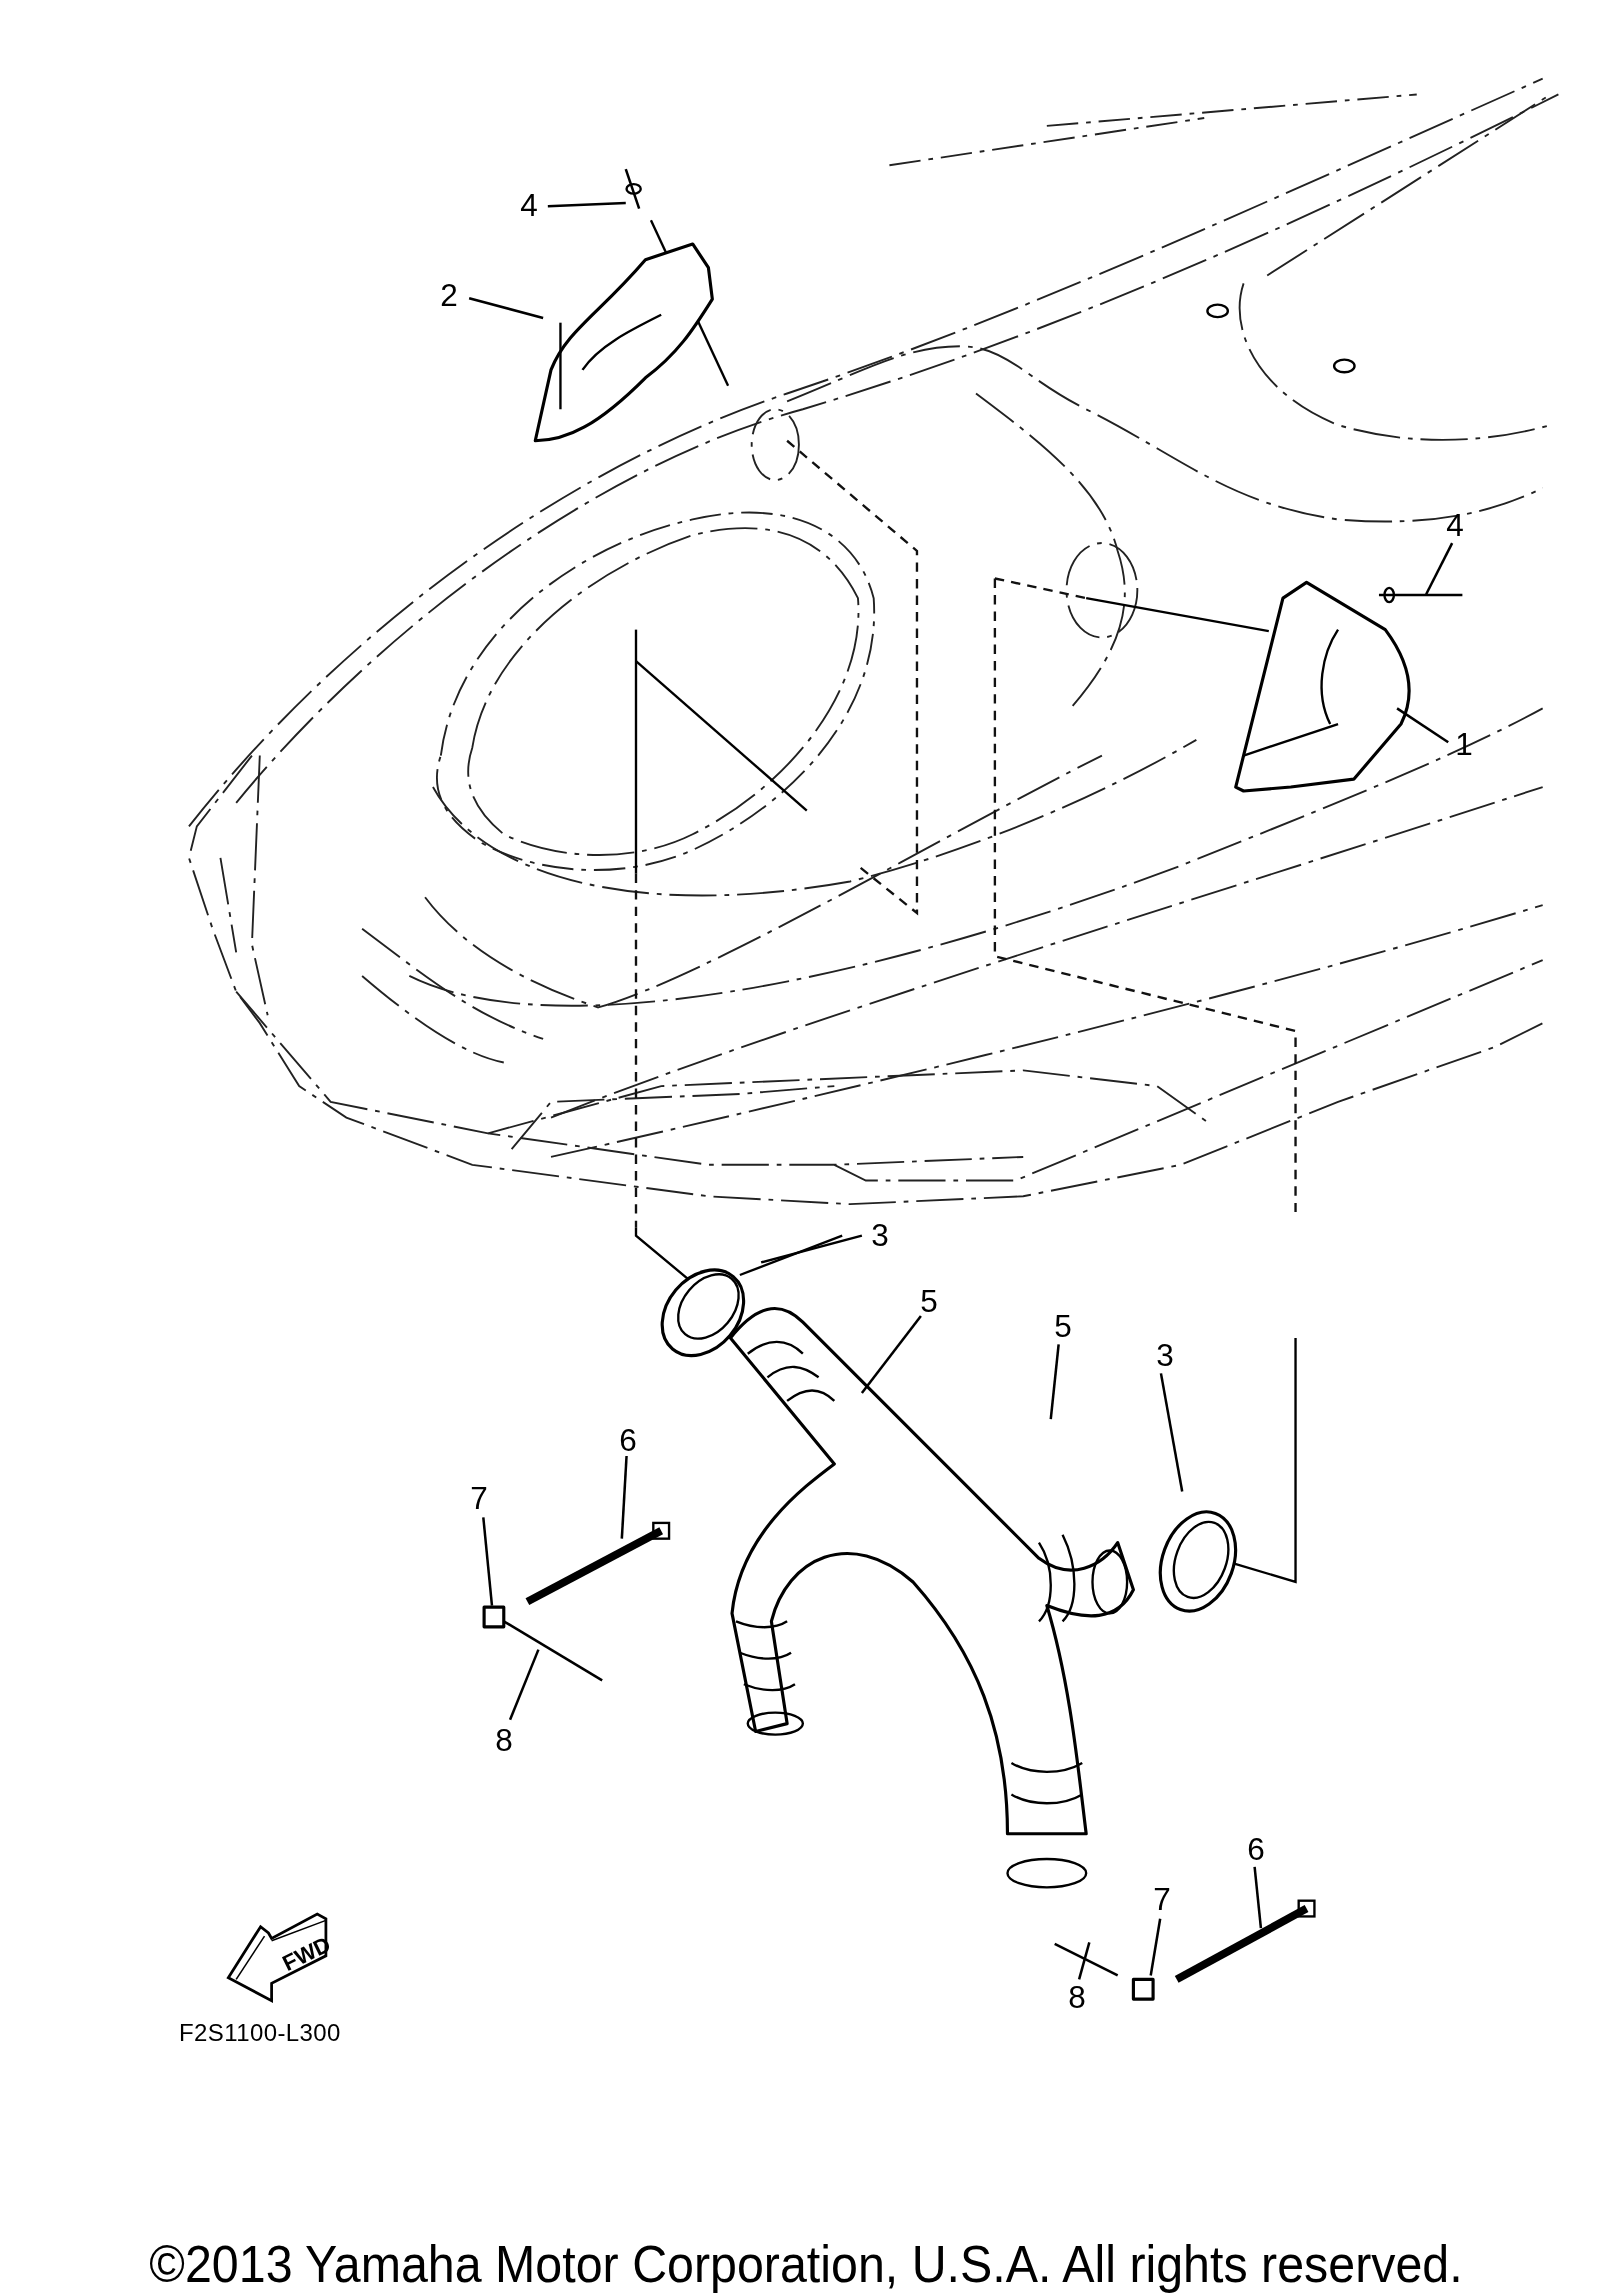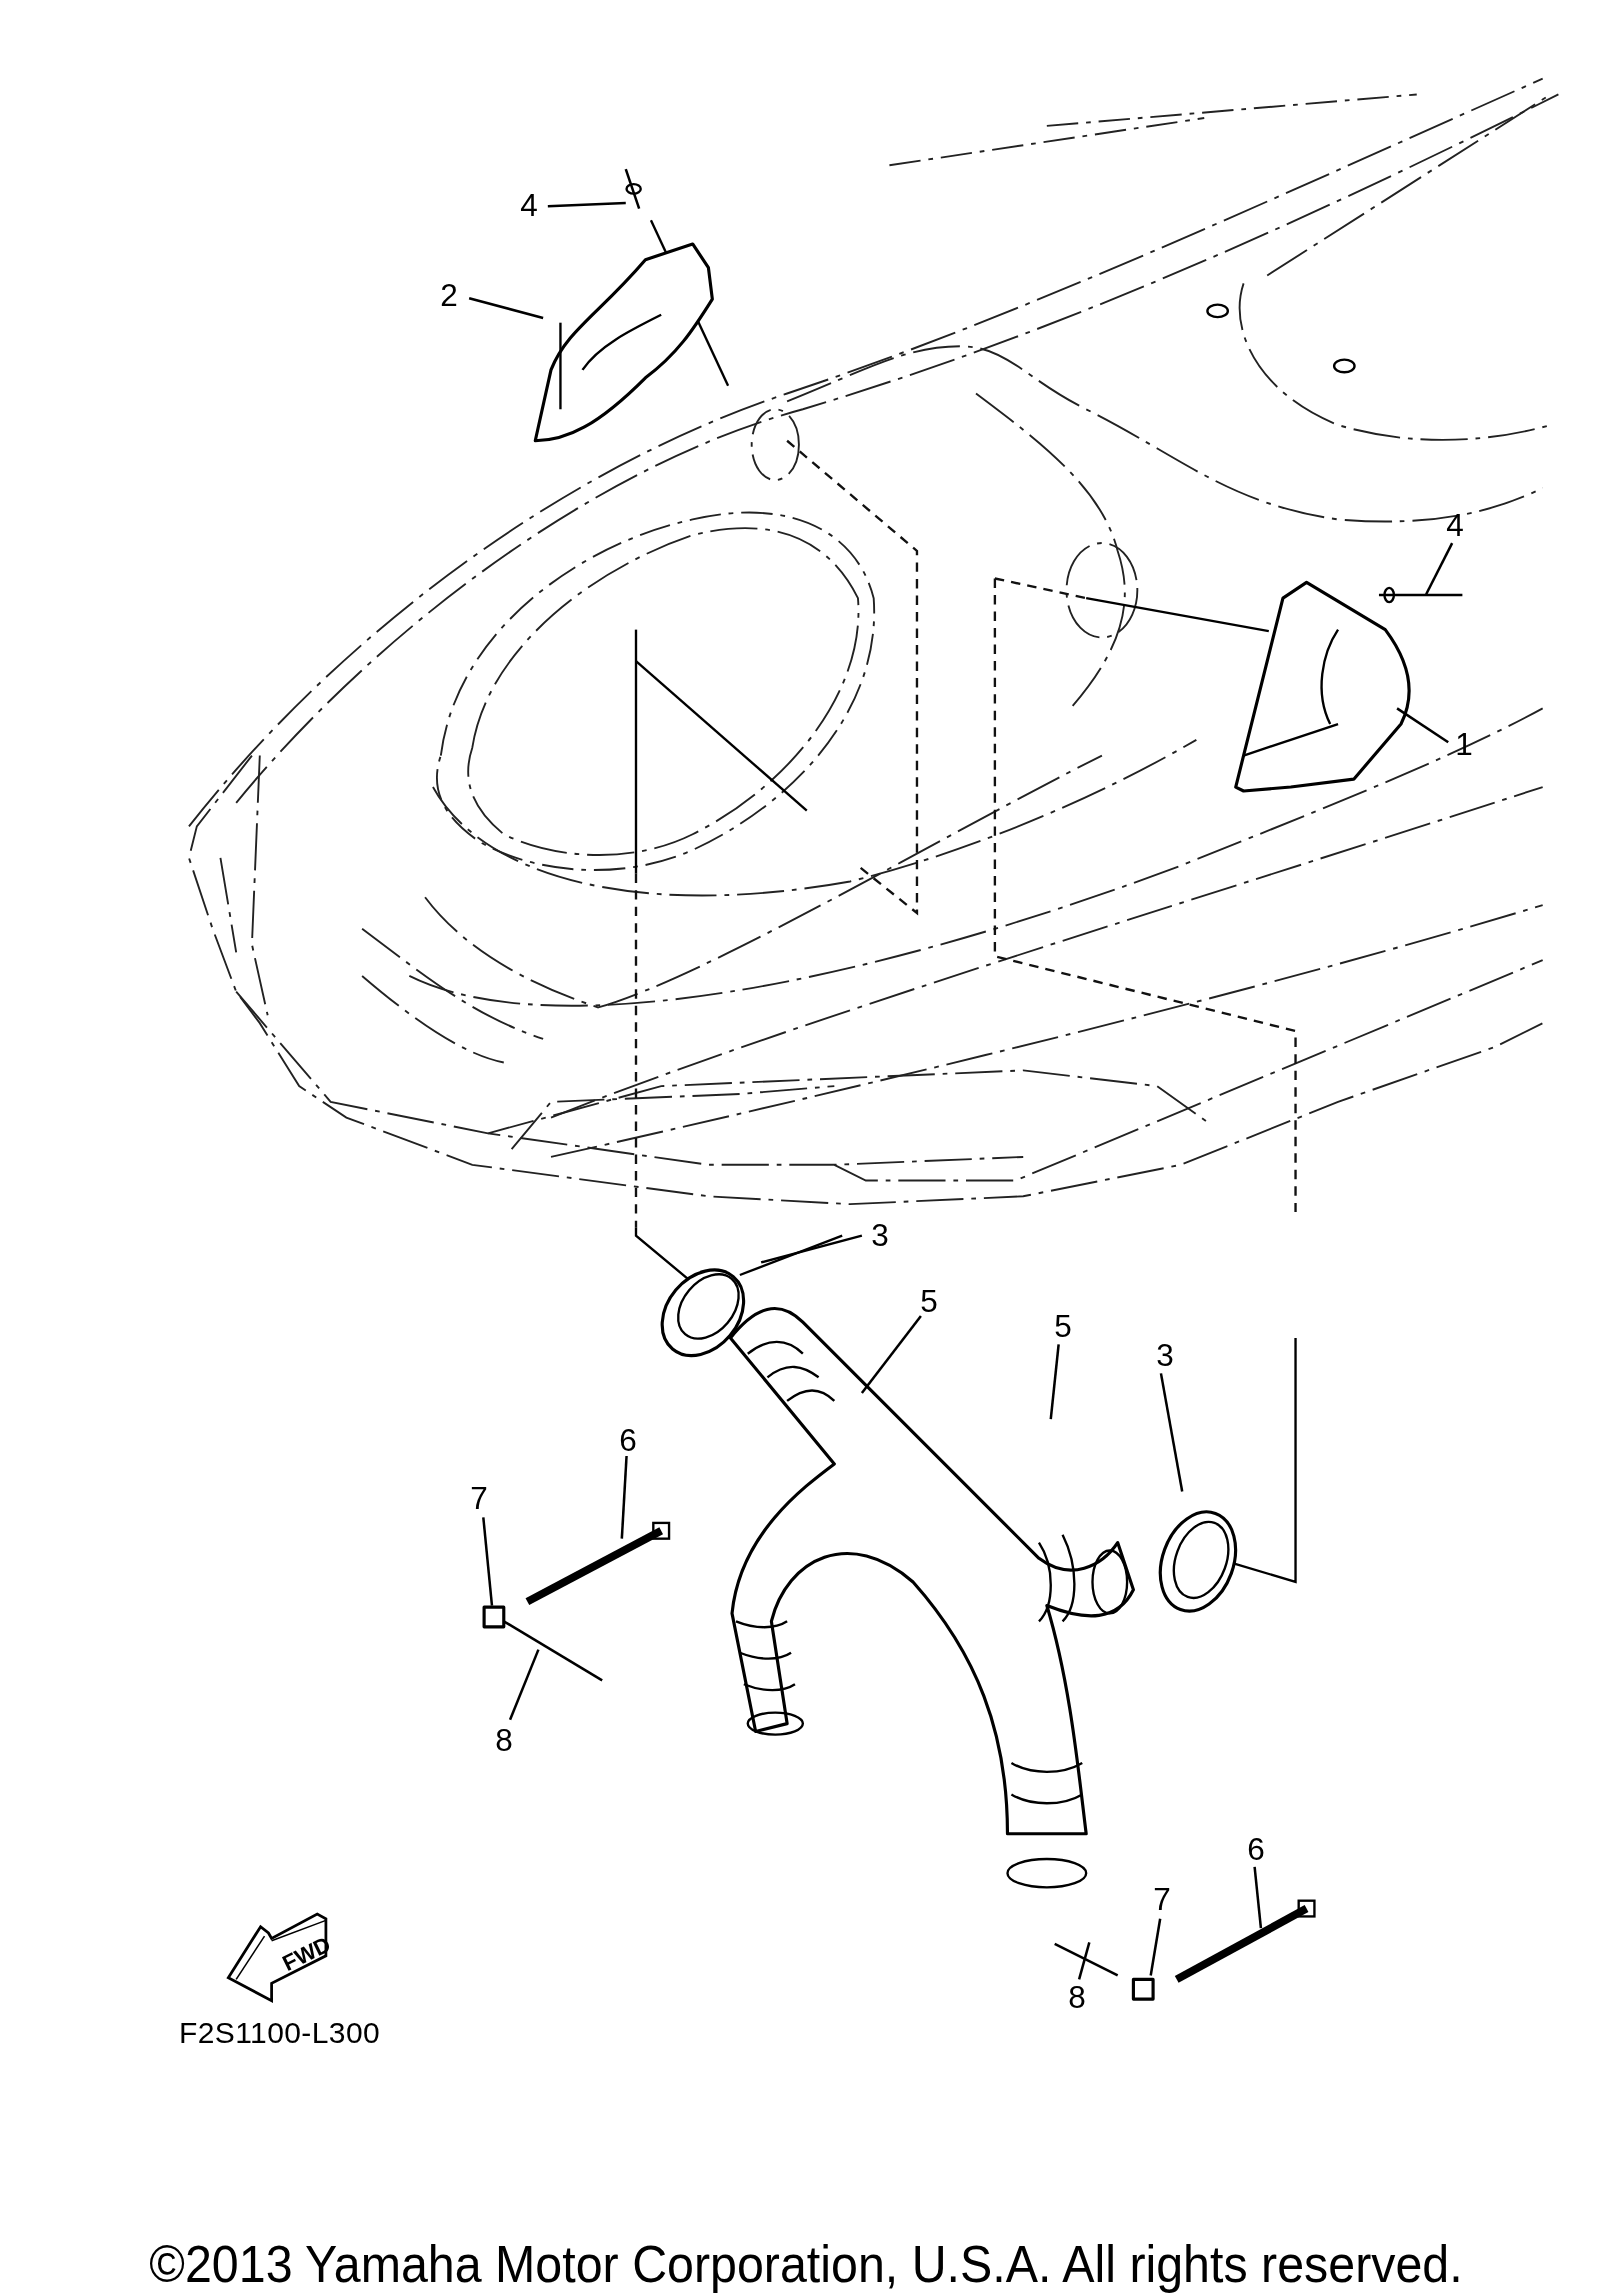--- a/index.html
+++ b/index.html
@@ -8,21 +8,21 @@
   #diagram { position: absolute; left: 0; top: 0; width: 1612px; height: 2295px; }
   .hull { fill: none; stroke: #222; stroke-width: 2.4; stroke-dasharray: 60 10 6 10; }
   .hull2 { fill: none; stroke: #222; stroke-width: 2.4; stroke-dasharray: 40 10 6 10; }
   .phantom { fill: none; stroke: #111; stroke-width: 3; stroke-dasharray: 12 9; }
   .part { fill: #fff; stroke: #000; stroke-width: 4; stroke-linejoin: round; }
   .part-thin { fill: none; stroke: #000; stroke-width: 3; }
   .leader { fill: none; stroke: #000; stroke-width: 3.2; }
   .assy { fill: none; stroke: #000; stroke-width: 3; }
   .callout { position: absolute; font-family: "Liberation Sans", sans-serif;
              font-size: 31.5px; line-height: 31.5px; transform: translate(-50%, -50%); }
-  #diagram-code { position: absolute; left: 179px; top: 2017px; font-size: 30px;
+  #diagram-code { position: absolute; left: 179px; top: 2017px; font-size: 24px;
                   line-height: 31.5px; letter-spacing: 0.4px; }
   #copyright { position: absolute; left: 0; width: 1612px; top: 2236px; text-align: center;
                font-size: 52px; line-height: 57px; transform: scaleX(0.93); transform-origin: center; }
 </style>
 </head>
 <body>
 
 <svg id="diagram" viewBox="0 0 2048 2916" xmlns="http://www.w3.org/2000/svg">
 
   <g>

